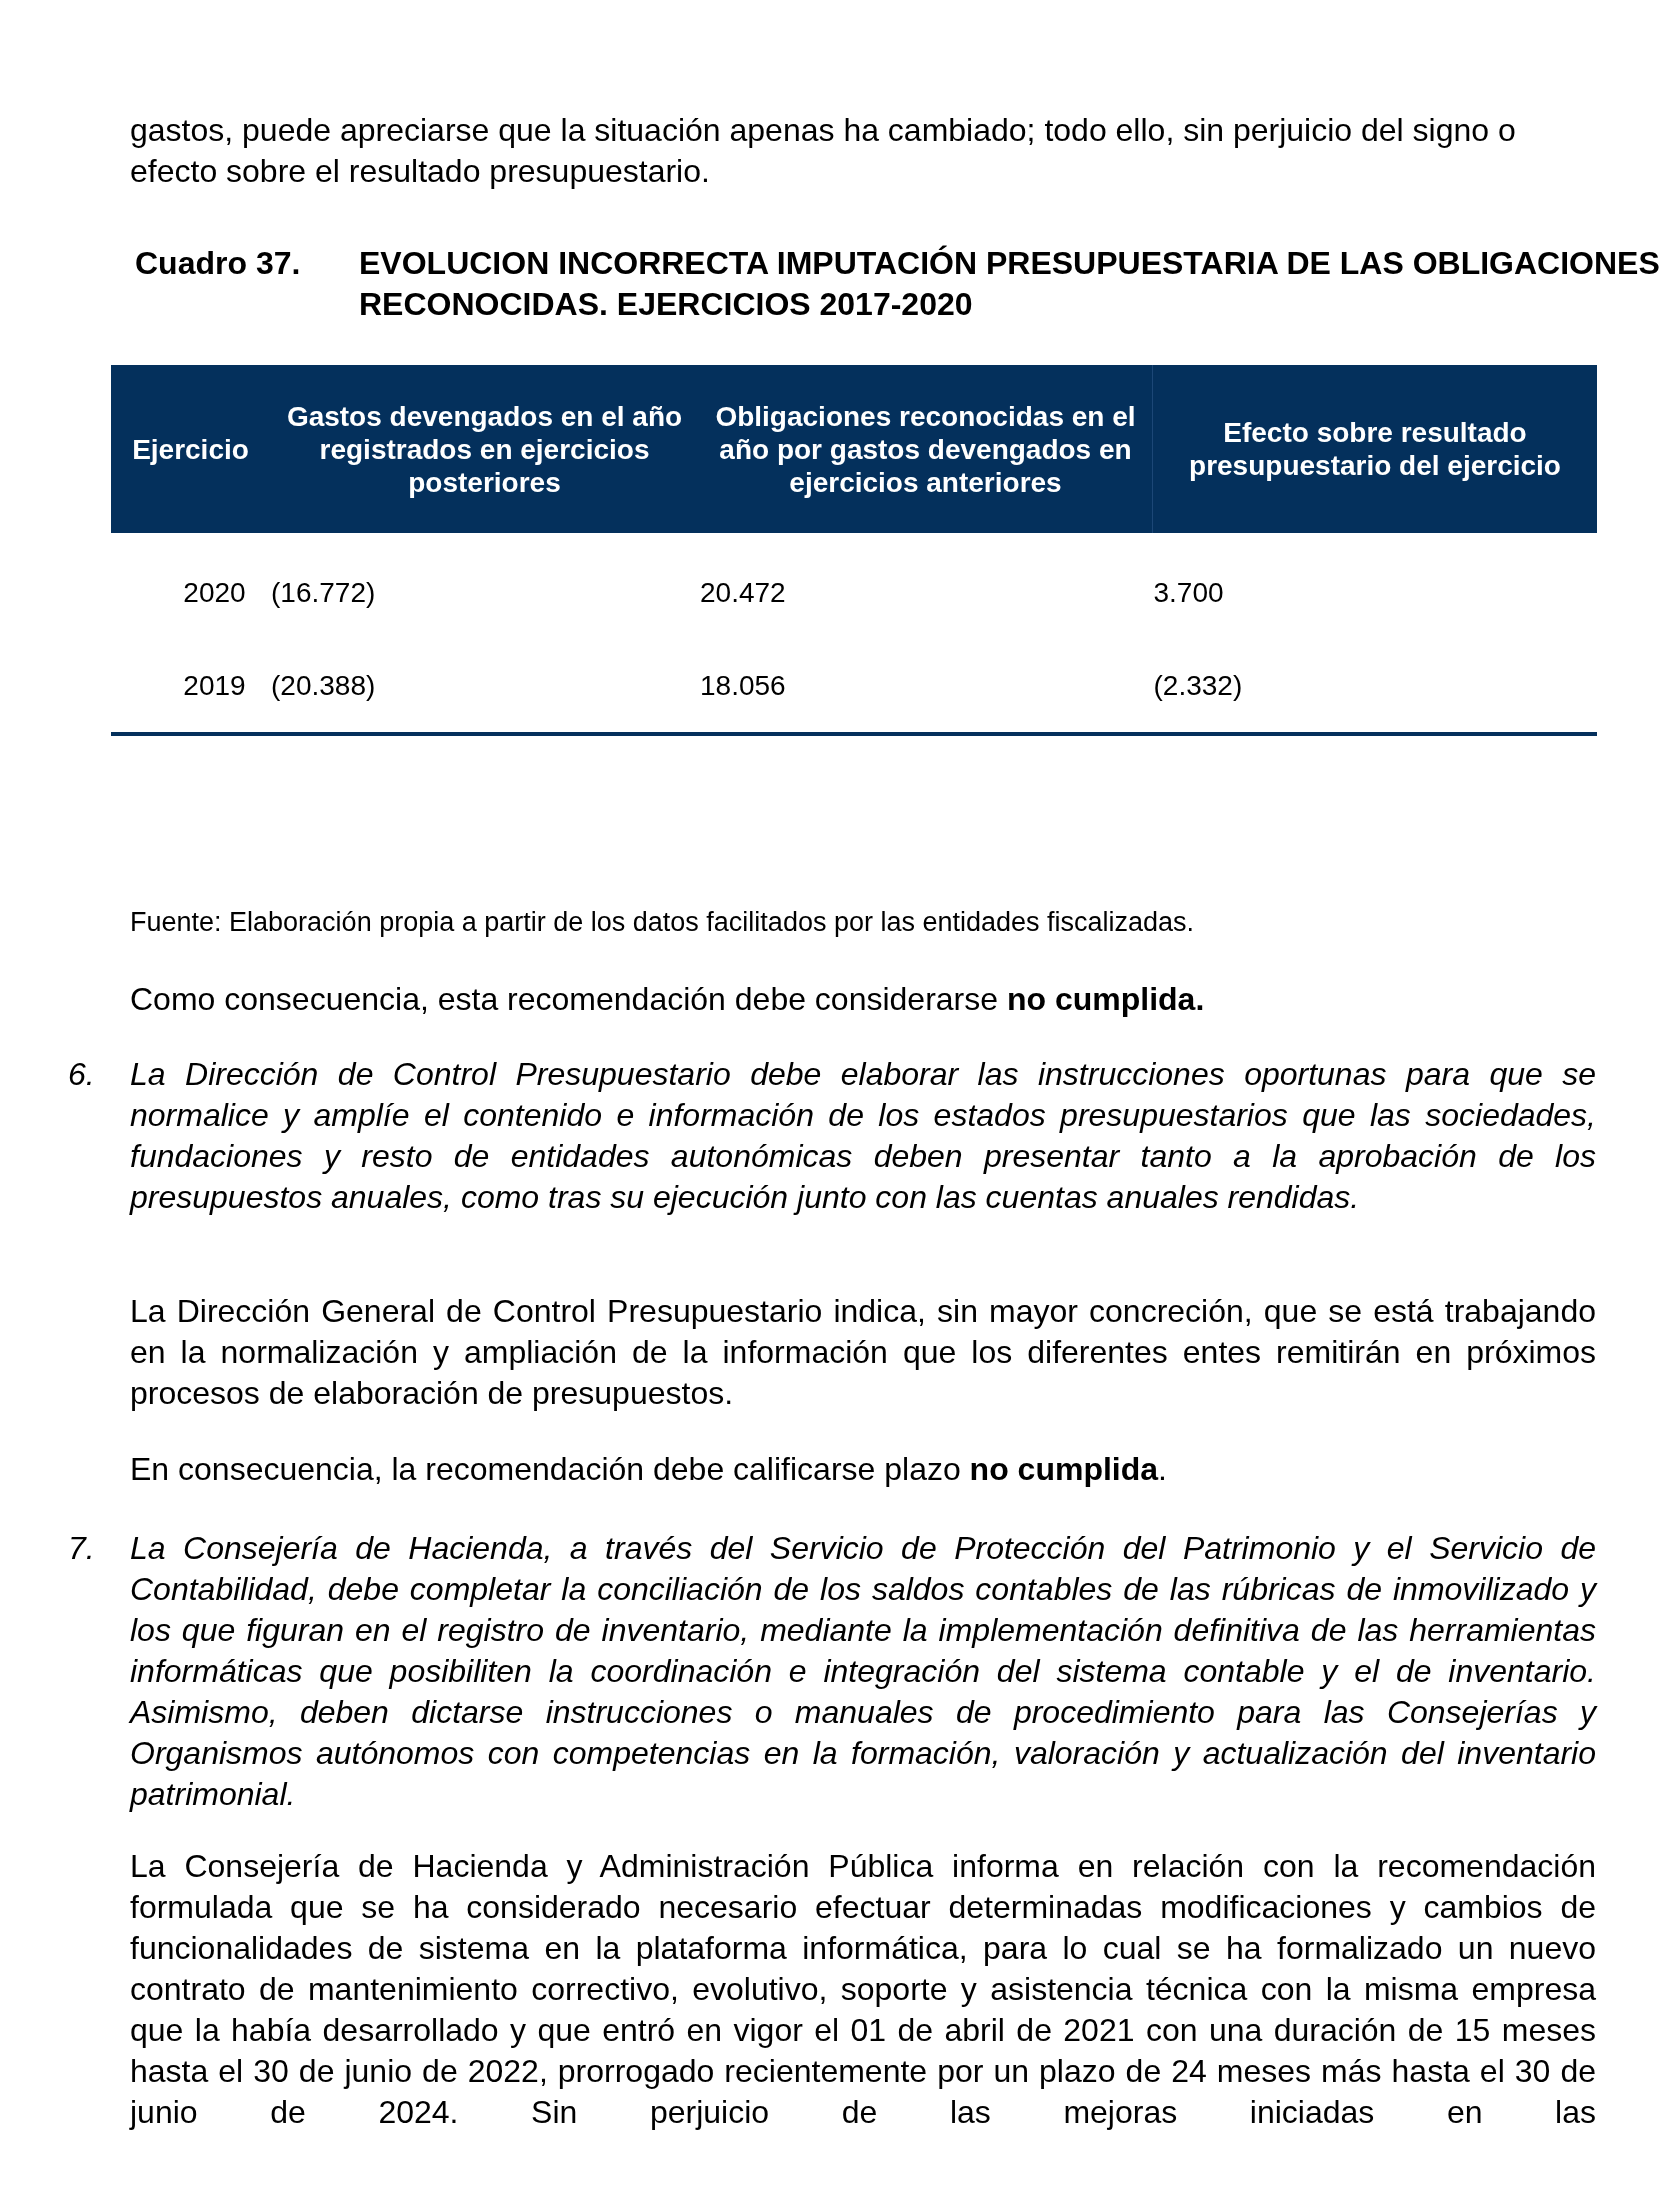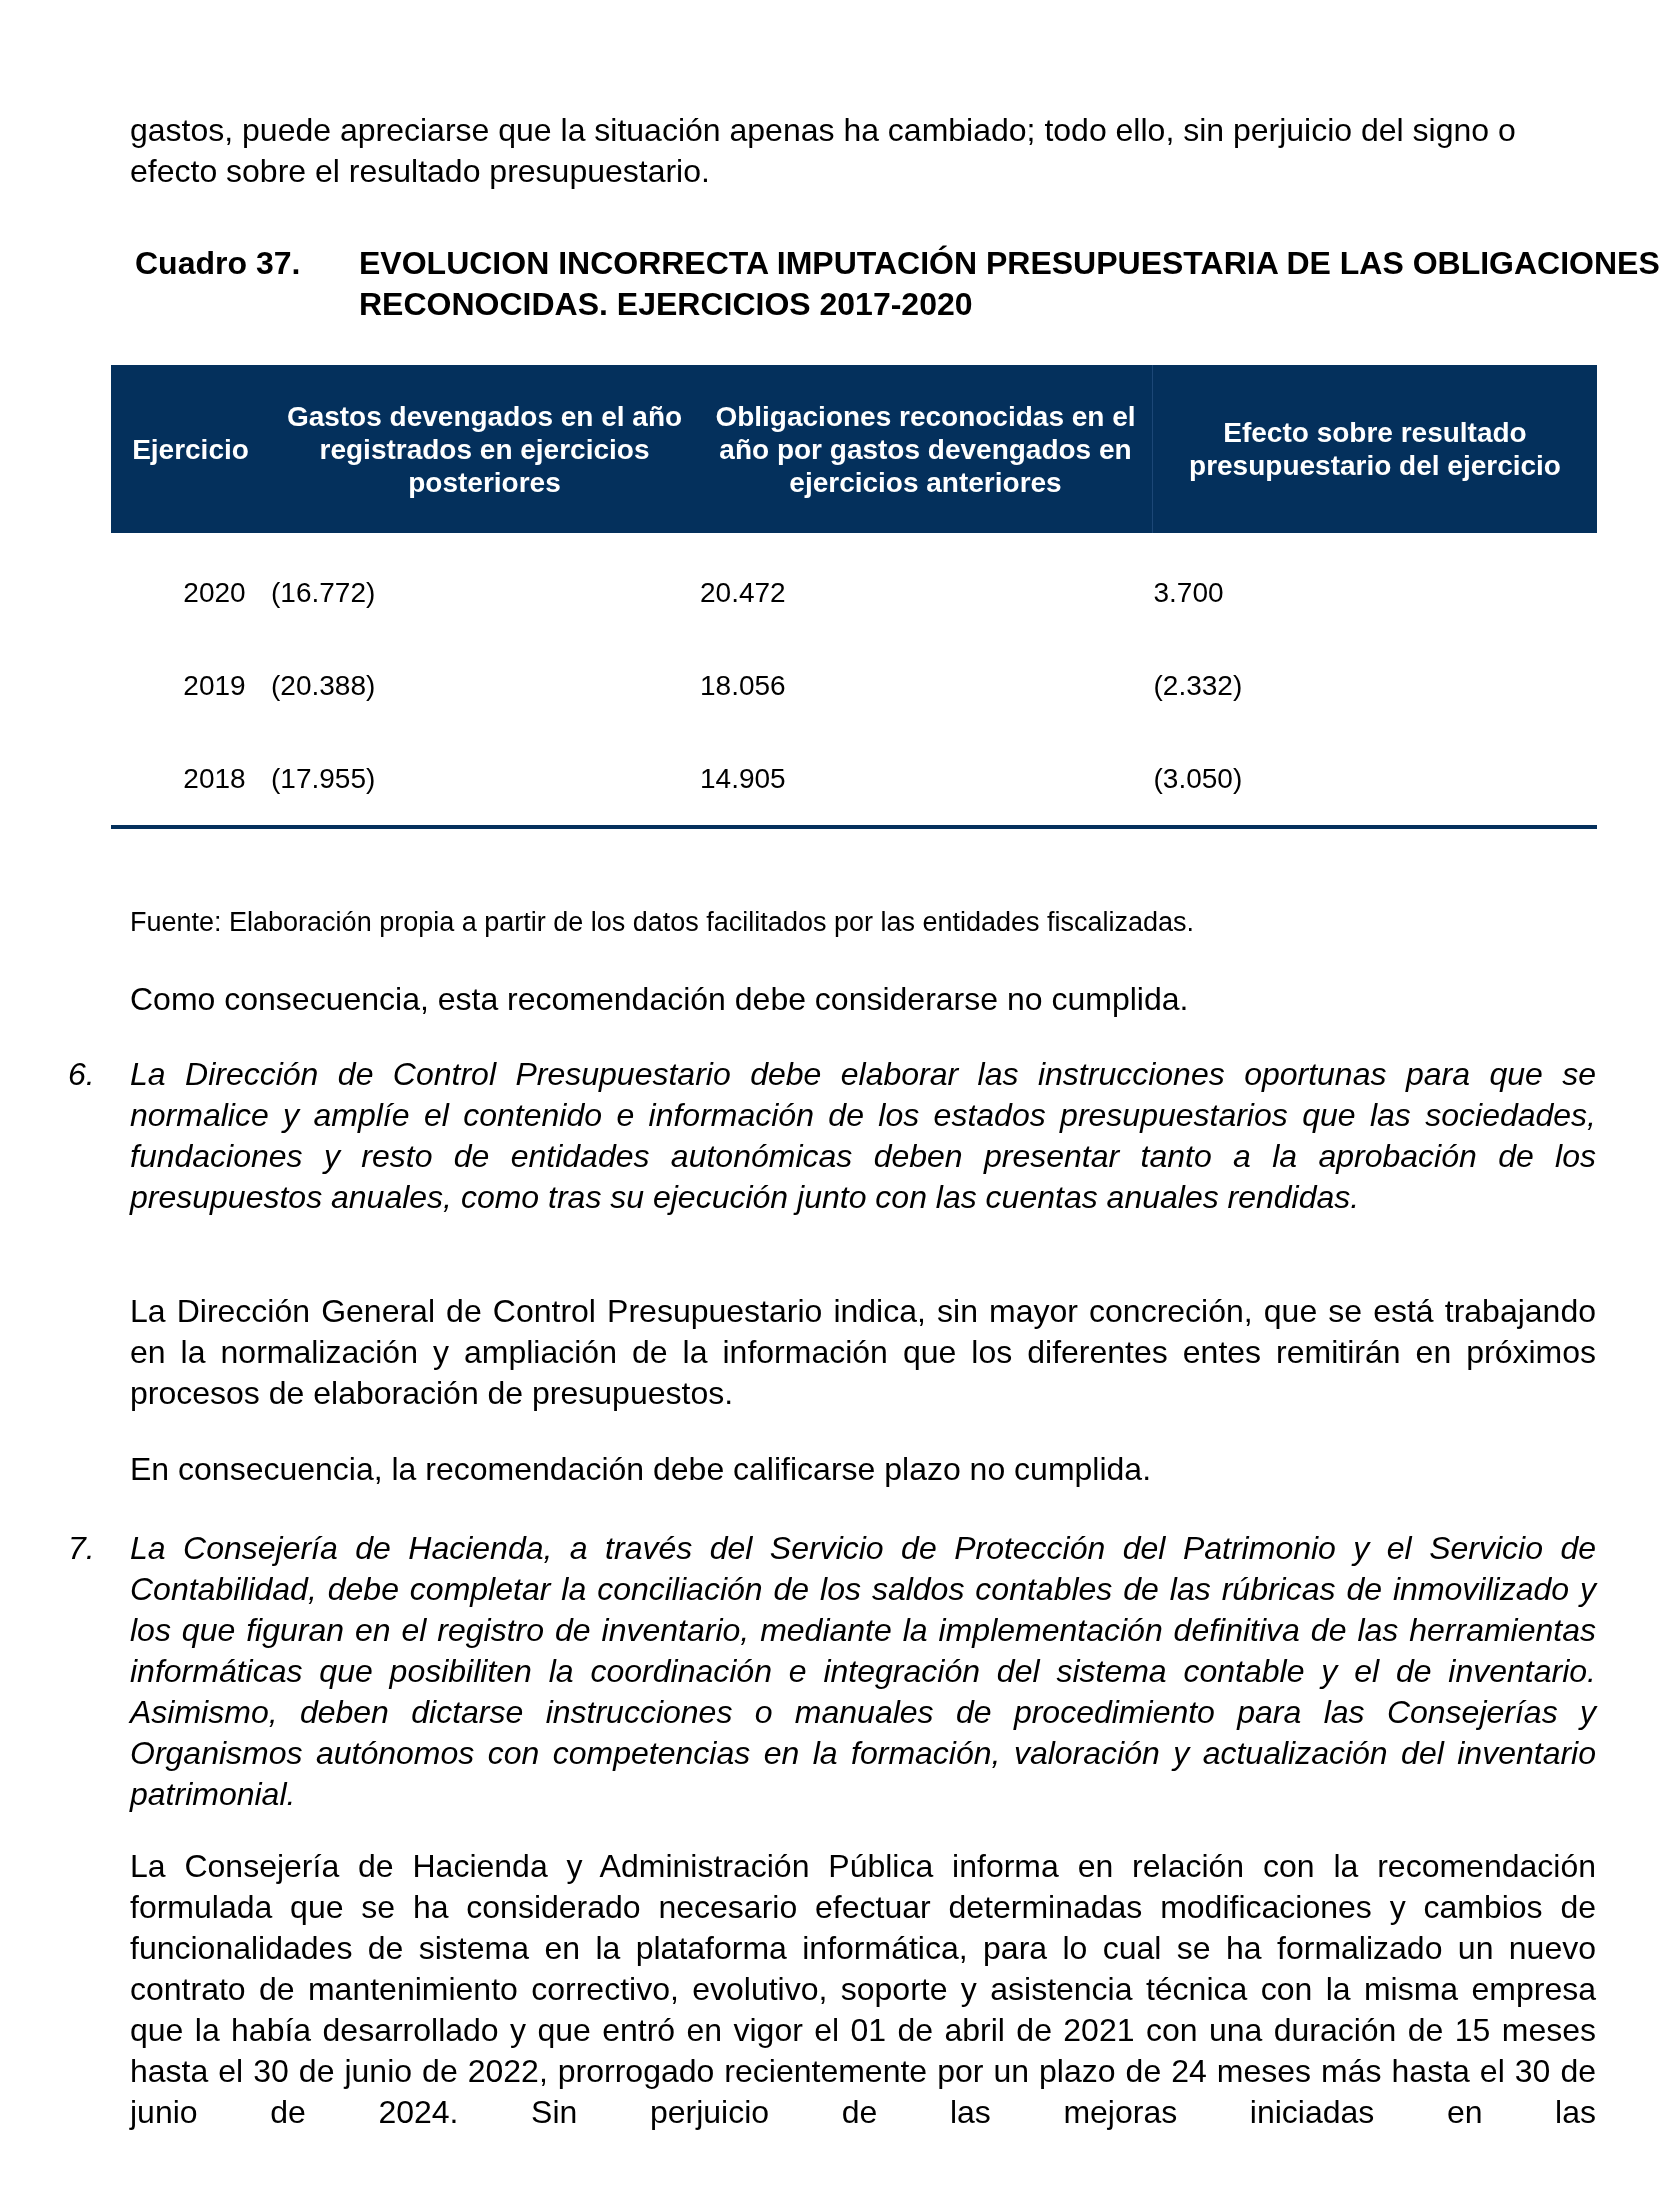--- a/index.html
+++ b/index.html
@@ -1,20 +1,20 @@
 <!DOCTYPE html>
 <html style="font-size:12.7px"><head>
 <meta charset="utf-8">
 <style>
   html, body { margin: 0; padding: 0; background: #ffffff; }
   body { width: 1666px; height: 2205px; position: relative; overflow: hidden;
          font-family: "Liberation Sans", sans-serif; color: #000; }
   .p { position: absolute; left: 130px; width: 1466px; font-size: 32px; line-height: 41px; text-align: justify; }
   .p.last-left { text-align: left; }
-  .bold { font-weight: normal; margin-top: 8px; }
+  .bold { font-weight: bold; margin-top: 8px; }
   .num { position: absolute; left: 68px; font-size: 32px; line-height: 41px; font-style: italic; }
   .italic { font-style: italic; }
   .caption { position: absolute; top: 243px; left: 135px; font-size: 32px; font-weight: bold; line-height: 41px; }
   .caption .label { position: absolute; left: 0; top: 0; white-space: nowrap; }
   .caption .title { position: absolute; left: 224px; top: 0; width: 1350px; }
   table.cuadro { position: absolute; left: 111px; top: 365px; width: 1486px; border-collapse: collapse; }
   table.cuadro th { background: #04305c; color: #fff; font-weight: bold; font-size: 28px; line-height: 33px;
                     text-align: center; height: 168px; padding: 0 8px; vertical-align: middle; }
   table.cuadro th.c4 { border-left: 0.8px solid #1c4777; }
   table.cuadro td { font-size: 28px; text-align: left; height: 91px; vertical-align: middle; }
@@ -51,26 +51,20 @@
       <td>(16.772)</td>
       <td>20.472</td>
       <td>3.700</td>
     </tr>
     <tr>
       <td class="c1">2019</td>
       <td>(20.388)</td>
       <td>18.056</td>
       <td>(2.332)</td>
     </tr>
-    <tr>
-      <td class="c1">2018</td>
-      <td>(17.955)</td>
-      <td>14.905</td>
-      <td>(3.050)</td>
-    </tr>
   </tbody>
 </table>
 
 <div class="source">Fuente: Elaboración propia a partir de los datos facilitados por las entidades fiscalizadas.</div>
 
 <p class="p last-left" style="top:979px; margin:0;"><span>Como consecuencia, esta recomendación debe considerarse </span><span class="bold">no cumplida.</span></p>
 
 <span class="num" style="top:1054px;">6.</span>
 <p class="p italic" style="top:1054px; margin:0;">La Dirección de Control Presupuestario debe elaborar las instrucciones oportunas para que se normalice y amplíe el contenido e información de los estados presupuestarios que las sociedades, fundaciones y resto de entidades autonómicas deben presentar tanto a la aprobación de los presupuestos anuales, como tras su ejecución junto con las cuentas anuales rendidas.</p>
 

